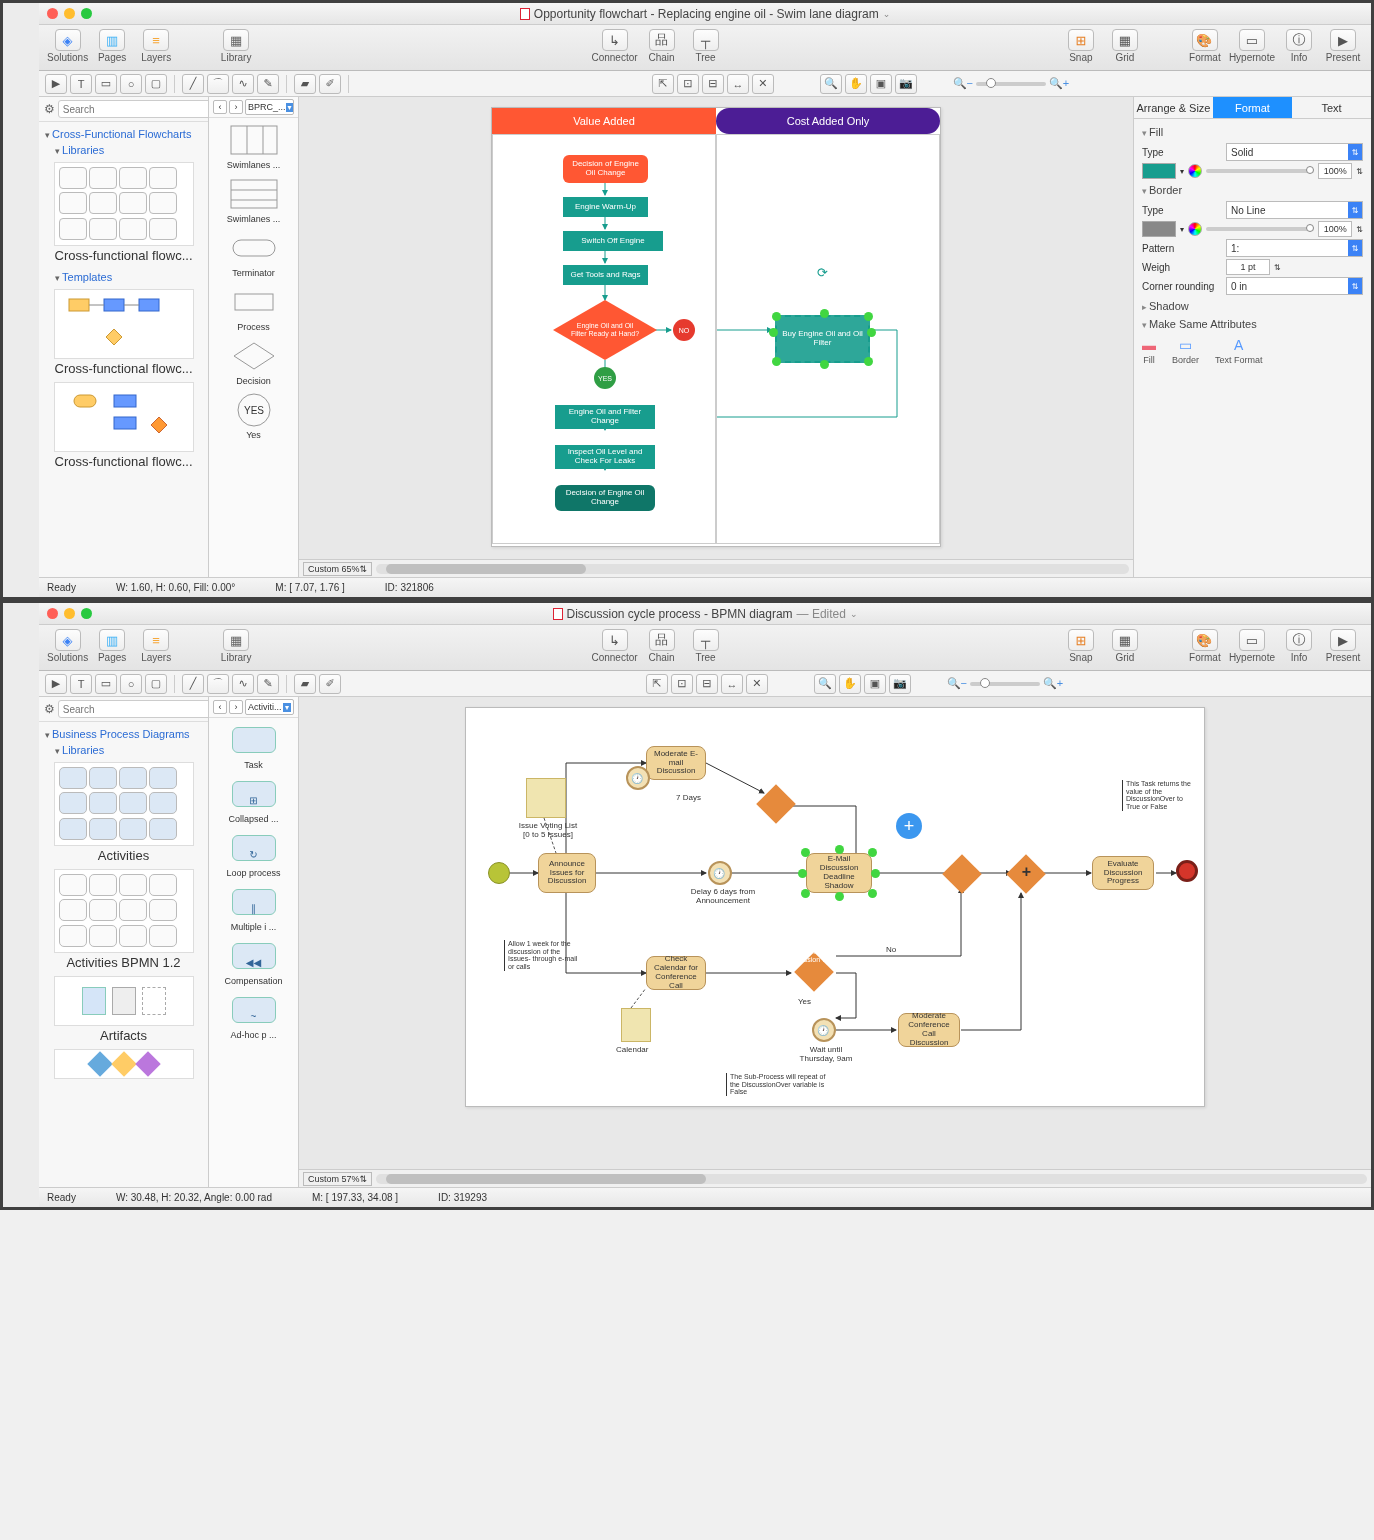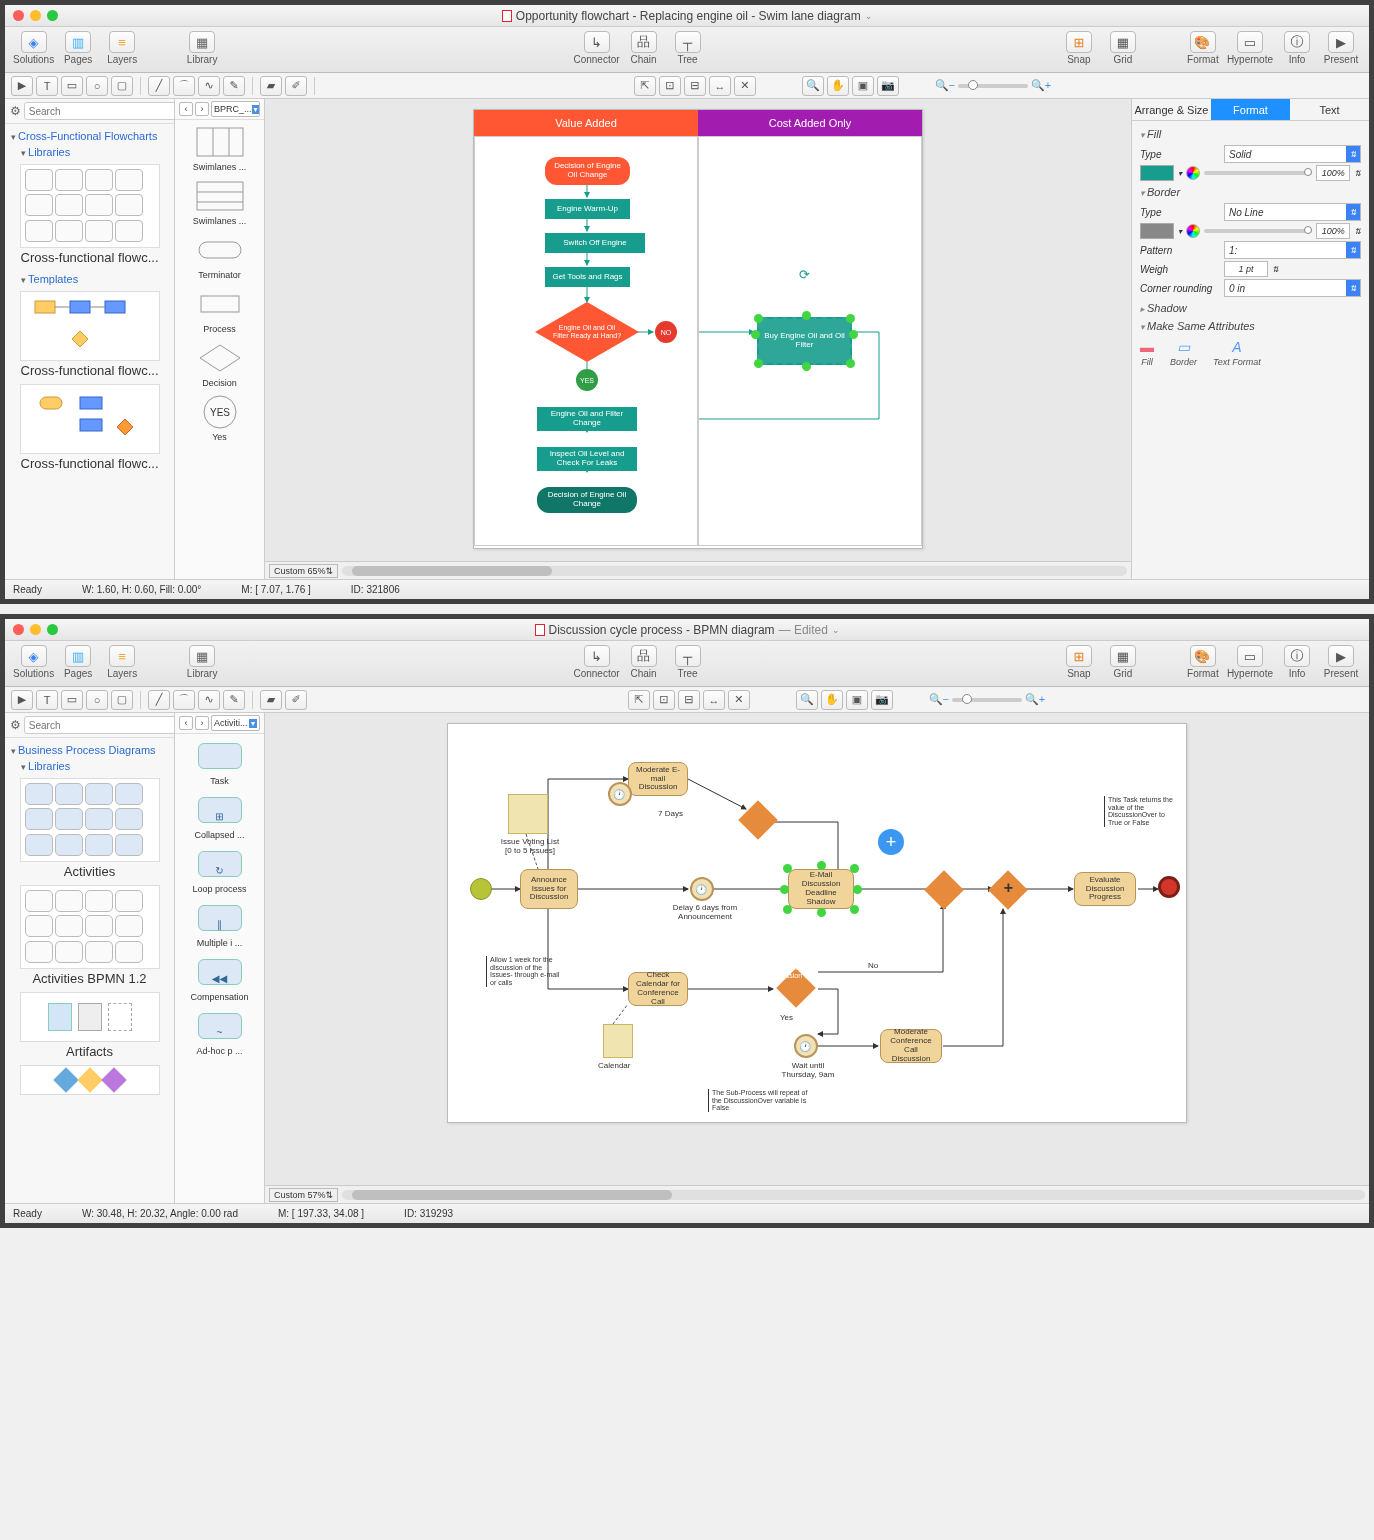--- a/index.html
+++ b/index.html
@@ -1,17 +1,17 @@
 <!DOCTYPE html>
 <html><head>
 <meta charset="utf-8">
 <style>
 * { box-sizing: border-box; margin: 0; padding: 0; font-family: -apple-system, "Helvetica Neue", Arial, sans-serif; }
 body { background: #f0f0f0; font-size: 11px; color: #333; }
-.app-window { background: #ececec; border: 5px solid #404040; margin-bottom: 10px; }
+.app-window { background: #ececec; border: 3px solid #404040; margin-bottom: 0; padding-left: 36px; }
 .titlebar { display: flex; align-items: center; height: 22px; background: linear-gradient(#f6f6f6,#e6e6e6); border-bottom: 1px solid #ccc; position: relative; }
 .traffic { display: flex; gap: 6px; margin-left: 8px; }
 .traffic span { width: 11px; height: 11px; border-radius: 50%; display: inline-block; }
 .tred { background: #ff5f57; } .tyel { background: #ffbd2e; } .tgrn { background: #28c940; }
 .titlebar-title { position: absolute; left: 0; right: 0; text-align: center; font-size: 12px; color: #444; display: flex; justify-content: center; align-items: center; gap: 4px; }
 .titlebar-title .edited { color: #888; }
 .doc-icon { width: 10px; height: 12px; background: #fff; border: 1px solid #d23; display: inline-block; }
 
 .toolbar { display: flex; align-items: flex-start; padding: 4px 8px 2px; background: linear-gradient(#f2f2f2,#e4e4e4); border-bottom: 1px solid #bbb; height: 46px; }
 .toolbar-group { display: flex; gap: 4px; }
@@ -49,43 +49,43 @@
 
 .canvas-area { flex: 1; background: #e8e8e8; position: relative; overflow: hidden; display: flex; flex-direction: column; }
 .canvas-inner { flex: 1; position: relative; overflow: hidden; padding: 10px; }
 .canvas-page { background: #fff; border: 1px solid #bbb; box-shadow: 1px 1px 3px rgba(0,0,0,0.1); margin: 0 auto; position: relative; }
 #canvas1 { width: 450px; height: 440px; }
 #canvas2 { width: 740px; height: 400px; }
 
 .swim-header { display: flex; height: 26px; }
 .swim-header div { flex: 1; text-align: center; color: #fff; font-size: 11px; line-height: 26px; }
 .swim-h1 { background: #ff5733; }
-.swim-h2 { background: #a21caf; }
+.swim-h2 { background: #4c1d95; border-radius: 13px; }
 .swim-body { display: flex; height: 410px; }
 .swim-col { flex: 1; border: 1px solid #ccc; position: relative; }
 
 .node { position: absolute; font-size: 8px; text-align: center; color: #fff; display: flex; align-items: center; justify-content: center; padding: 2px 4px; line-height: 1.1; }
-.terminator { background: #ff5733; border-radius: 12px; }
+.terminator { background: #ff5733; border-radius: 6px; }
 .terminator.dark { background: #0f7668; }
 .process { background: #179d8e; }
 .no-circ { position: absolute; width: 22px; height: 22px; background: #e63a2e; border-radius: 50%; color: #fff; font-size: 7px; display: flex; align-items: center; justify-content: center; }
 .yes-circ { position: absolute; width: 22px; height: 22px; background: #2f9e44; border-radius: 50%; color: #fff; font-size: 7px; display: flex; align-items: center; justify-content: center; }
 .selected-box { position: absolute; border: 2px dashed #179d8e; background: rgba(23,157,142,0.9); }
 .sel-handle { position: absolute; width: 9px; height: 9px; background: #41d641; border-radius: 50%; }
 
 .canvas-footer { display: flex; align-items: center; height: 18px; background: #f0f0f0; border-top: 1px solid #ccc; font-size: 10px; padding: 0 4px; gap: 4px; }
 .zoom-box { border: 1px solid #bbb; padding: 0 4px; height: 14px; display: flex; align-items: center; font-size: 9px; }
 .scroll-track { flex: 1; height: 10px; background: #e0e0e0; border-radius: 5px; position: relative; }
 .scroll-thumb { position: absolute; height: 10px; background: #bfbfbf; border-radius: 5px; left: 10px; width: 200px; }
 
 .right-panel { width: 238px; background: #f4f4f4; border-left: 1px solid #ccc; display: flex; flex-direction: column; font-size: 11px; }
 .rp-tabs { display: flex; height: 22px; }
 .rp-tab { flex: 1; text-align: center; line-height: 22px; border-bottom: 1px solid #ccc; cursor: default; }
 .rp-tab.active { background: #1e90ff; color: #fff; }
-.rp-section { padding: 4px 8px; font-style: italic; }
+.rp-section { padding: 4px 8px; }
 .rp-head { font-size: 11px; color: #444; padding: 3px 0; cursor: default; }
 .rp-head::before { content: "▾ "; color: #888; font-size: 9px; }
 .rp-head.closed::before { content: "▸ "; }
 .rp-row { display: flex; align-items: center; margin: 2px 0; gap: 4px; }
 .rp-label { width: 80px; font-size: 10px; color: #333; }
 .rp-select { flex: 1; height: 18px; border: 1px solid #bbb; background: #fff; font-size: 10px; padding: 0 4px; display: flex; align-items: center; position: relative; }
 .rp-select::after { content: "⇅"; position: absolute; right: 0; top: 0; bottom: 0; width: 14px; background: #3b82f6; color: #fff; font-size: 8px; display: flex; align-items: center; justify-content: center; }
 .rp-color { width: 34px; height: 16px; border: 1px solid #aaa; }
 .color-wheel { width: 14px; height: 14px; border-radius: 50%; background: conic-gradient(red,yellow,lime,cyan,blue,magenta,red); border: 1px solid #aaa; }
 .rp-opacity { flex: 1; height: 4px; background: #ccc; border-radius: 2px; position: relative; }

